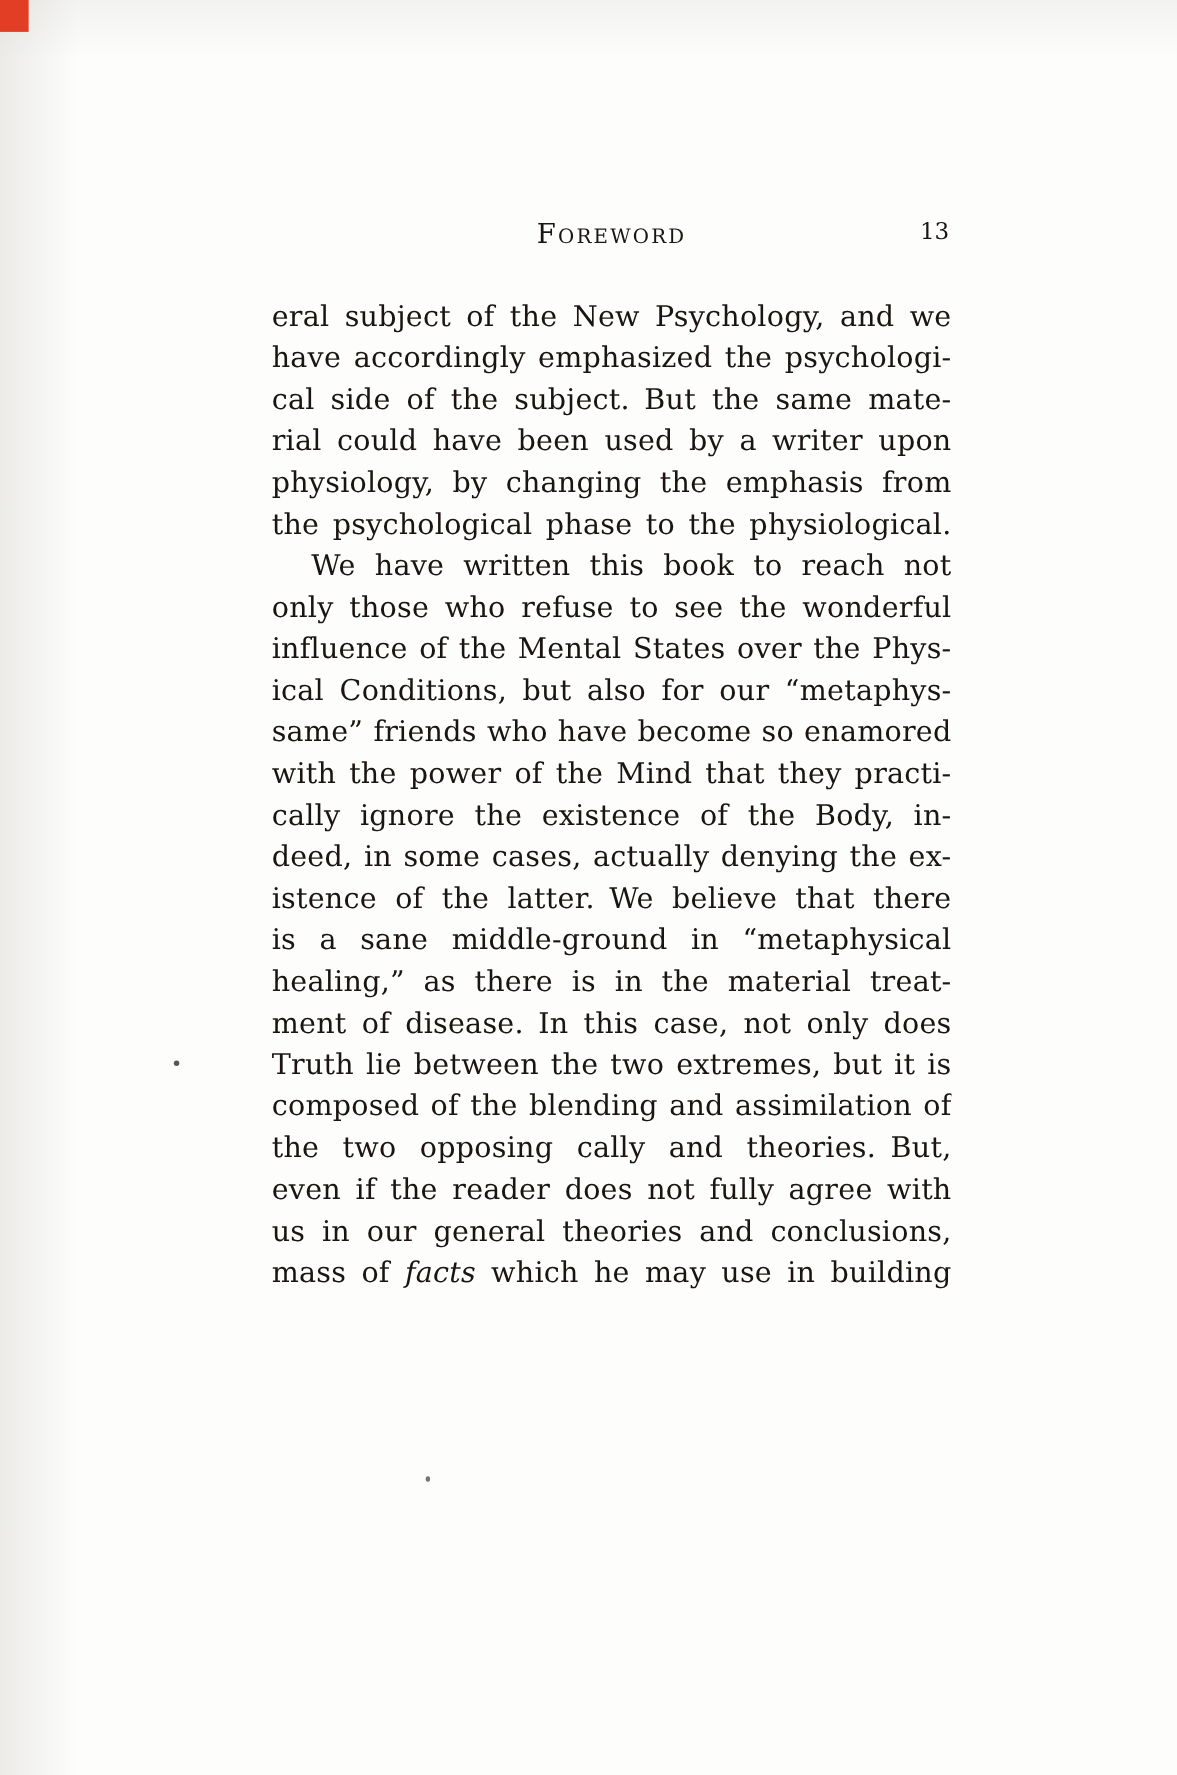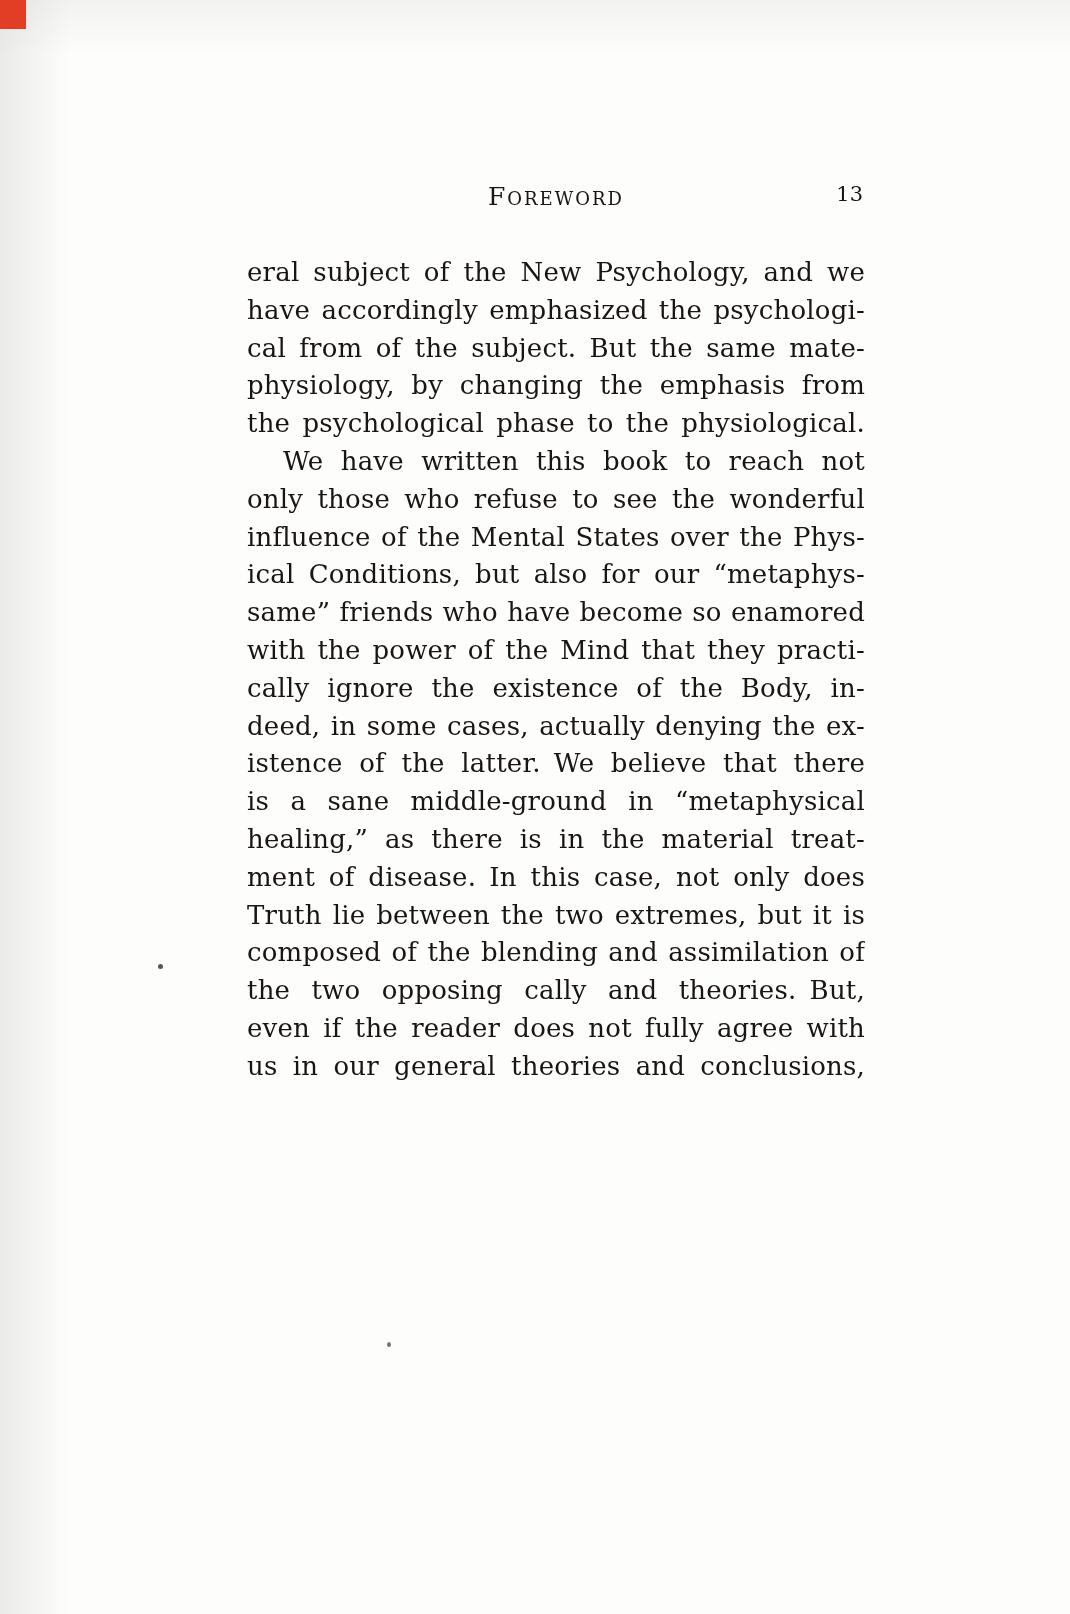--- a/index.html
+++ b/index.html
@@ -37,21 +37,21 @@
   .red-mark {
     position: absolute;
     left: 0;
     top: 0;
     width: 26px;
     height: 29px;
   }
   .text-block {
     position: absolute;
     left: 247px;
-    top: 182px;
+    top: 198px;
     width: 618px;
     color: #1a1512;
   }
   .running-head {
     position: relative;
     height: 30px;
   }
   .head-title {
     position: absolute;
     left: 0;
@@ -119,40 +119,42 @@
   <div class="text-block">
 
     <div class="running-head">
       <div class="head-title">Foreword</div>
       <div class="head-page">13</div>
     </div>
 
     <div class="body-lines">
         <div class="line"><span>eral subject of the New Psychology, and we</span></div>
         <div class="line"><span>have accordingly emphasized the psychologi-</span></div>
-        <div class="line"><span>cal from of the subject. But the same mate-</span></div>
+        <div class="line"><span>cal side of the subject. But the same mate-</span></div>
+        <div class="line"><span>rial could have been used by a writer upon</span></div>
         <div class="line"><span>physiology, by changing the emphasis from</span></div>
         <div class="line"><span>the psychological phase to the physiological.</span></div>
         <div class="line indent"><span>We have written this book to reach not</span></div>
         <div class="line"><span>only those who refuse to see the wonderful</span></div>
         <div class="line"><span>influence of the Mental States over the Phys-</span></div>
         <div class="line"><span>ical Conditions, but also for our “metaphys-</span></div>
         <div class="line"><span>same” friends who have become so enamored</span></div>
         <div class="line"><span>with the power of the Mind that they practi-</span></div>
         <div class="line"><span>cally ignore the existence of the Body, in-</span></div>
         <div class="line"><span>deed, in some cases, actually denying the ex-</span></div>
         <div class="line"><span>istence of the latter. We believe that there</span></div>
         <div class="line"><span>is a sane middle-ground in “metaphysical</span></div>
         <div class="line"><span>healing,” as there is in the material treat-</span></div>
         <div class="line"><span>ment of disease. In this case, not only does</span></div>
         <div class="line"><span>Truth lie between the two extremes, but it is</span></div>
         <div class="line"><span>composed of the blending and assimilation of</span></div>
         <div class="line"><span>the two opposing cally and theories. But,</span></div>
         <div class="line"><span>even if the reader does not fully agree with</span></div>
         <div class="line"><span>us in our general theories and conclusions, he</span></div>
+        <div class="line"><span>mass of </span><span class="italic">facts</span><span> which he may use in building</span></div>
       </div>
 
   </div>
 
   <div class="speck speck-1"></div>
   <div class="speck speck-2"></div>
 
 </div>
 
 </body></html>

